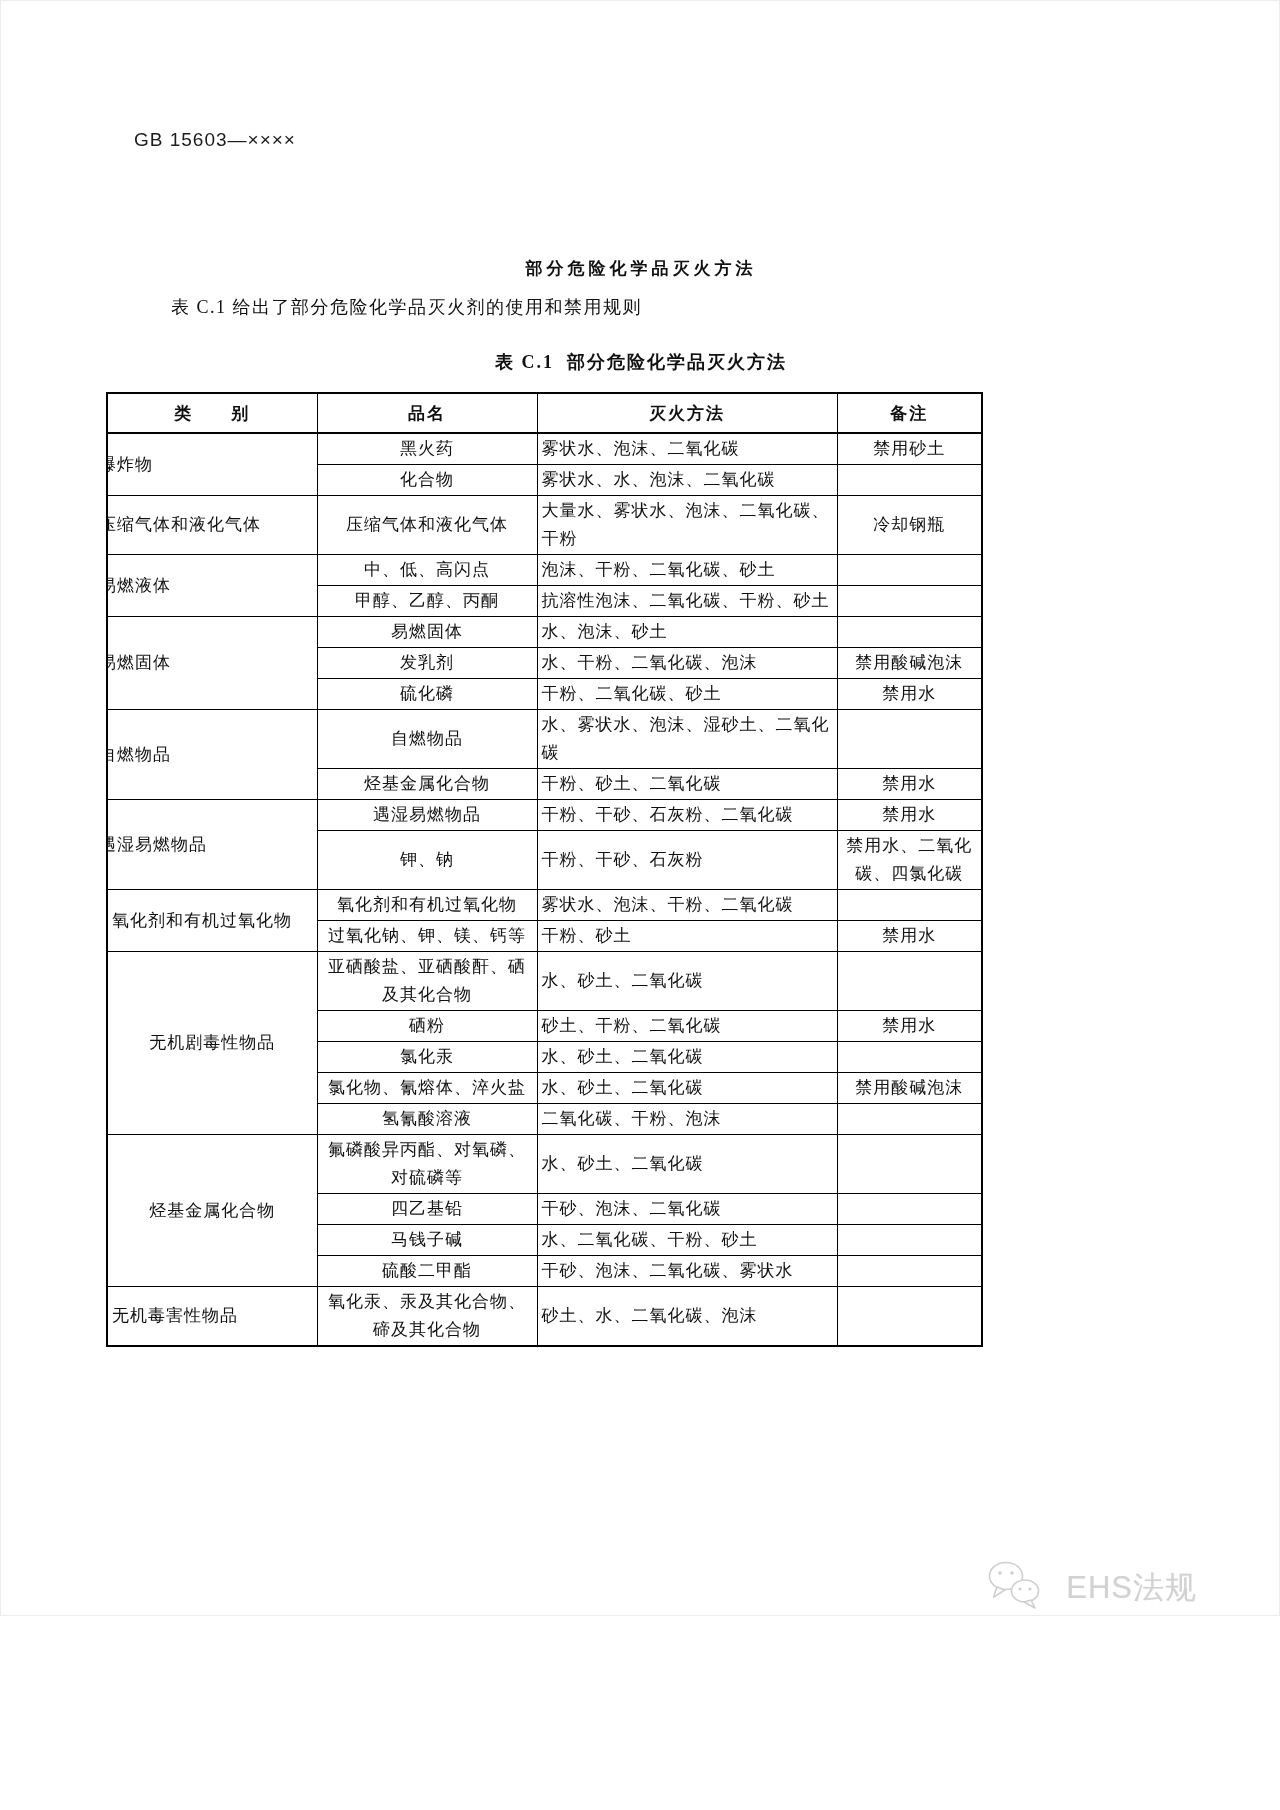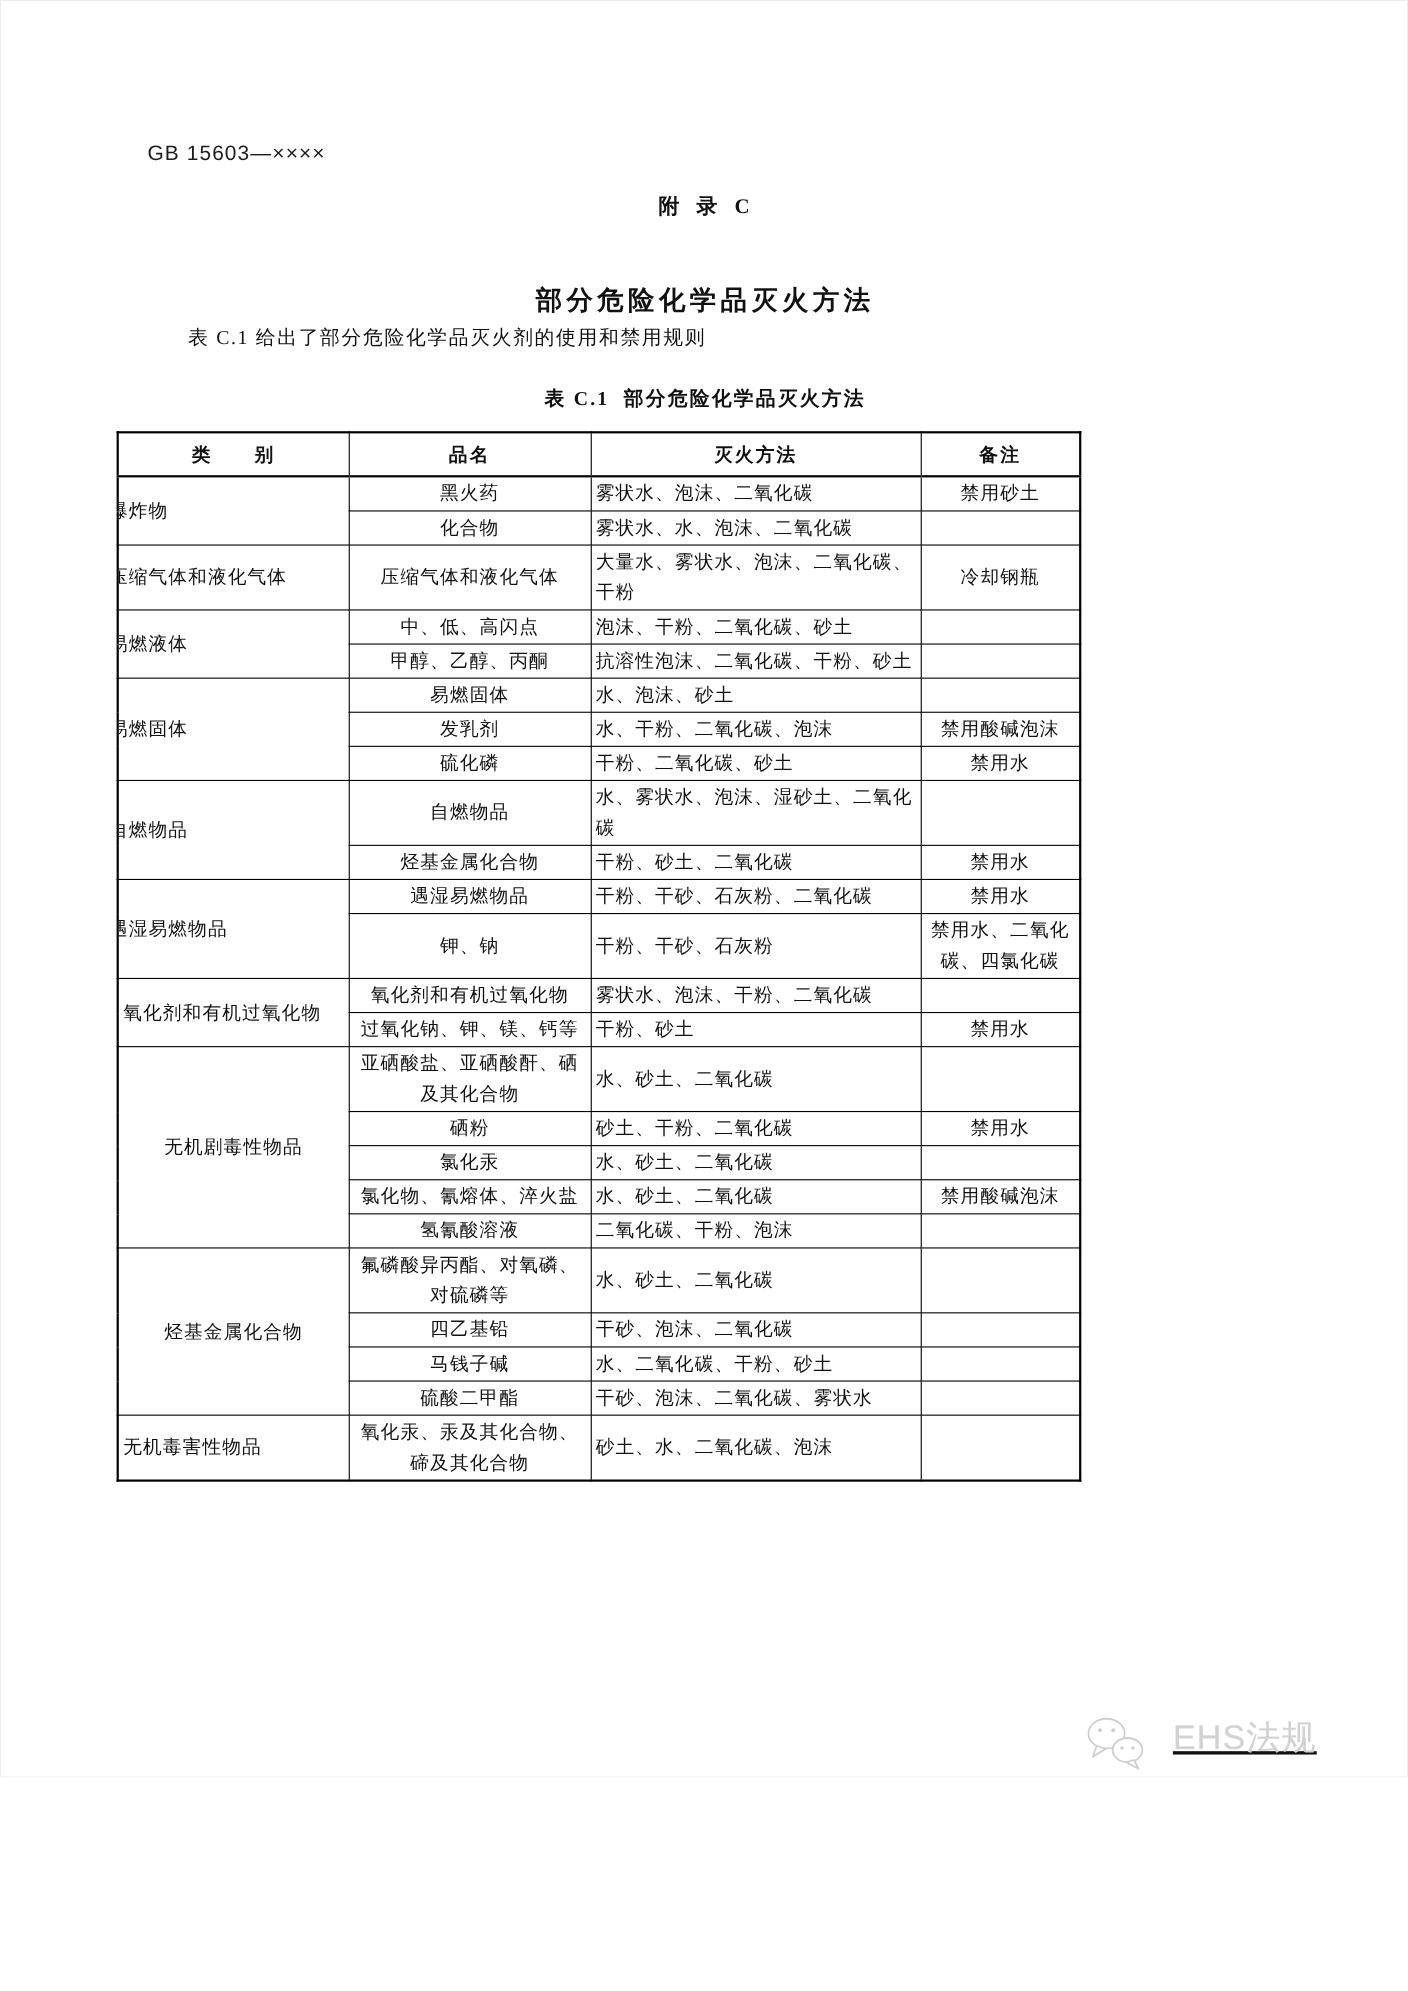--- a/index.html
+++ b/index.html
@@ -14,21 +14,21 @@
     box-sizing:border-box;
   }
   .doc-code{
     position:absolute;left:133px;top:128px;
     font-family:"Liberation Sans","DejaVu Sans",sans-serif;
     font-size:19px;letter-spacing:1px;color:#1c1c1c;
   }
   .t-center{position:absolute;left:0;width:1280px;text-align:center;font-weight:bold;white-space:pre;}
   .t-appendix{top:174px;font-size:19px;letter-spacing:2px;}
   .t-type{top:217px;font-size:17px;letter-spacing:1px;}
-  .t-subject{top:256px;font-size:24px;letter-spacing:4px;}
+  .t-subject{top:256px;font-size:17px;letter-spacing:4px;}
   .intro{
     position:absolute;left:170px;top:294px;
     font-size:18px;letter-spacing:1.5px;font-weight:normal;
   }
   .caption{top:349px;font-size:18px;letter-spacing:2px;}
 
   table.fire{
     position:absolute;left:105px;top:391px;
     width:875px;
     border-collapse:collapse;table-layout:fixed;
@@ -52,38 +52,36 @@
   td.cat{text-align:left;padding-left:8px;padding-right:24px;overflow:hidden;}
   td.cat.center{text-align:center;padding:1px 4px;}
   td.cat.clip span{display:inline-block;margin-left:-13px;}
 
   .page-number{
     position:absolute;left:210px;top:1690px;
     font-size:17px;letter-spacing:1px;margin-left:12px;
   }
   .watermark{
     position:absolute;right:82px;bottom:6px;
-    display:flex;align-items:flex-start;gap:24px;
+    display:flex;align-items:flex-end;gap:24px;
     user-select:none;
-    text-decoration:underline;
   }
   .watermark .wm-text{
     font-family:"Liberation Sans","DejaVu Sans",sans-serif;
     font-size:31px;color:#d2d2d2;letter-spacing:1px;
     text-shadow:0 0 1px #e6e6e6;
   }
 </style>
 </head>
 <body>
 
 <div class="page">
 
   <div class="doc-code">GB 15603—××××</div>
 
-  <div class="t-center t-appendix">附  录  C</div>
   <div class="t-center t-subject">部分危险化学品灭火方法</div>
 
   <div class="intro">表 C.1 给出了部分危险化学品灭火剂的使用和禁用规则</div>
 
   <div class="t-center caption">表 C.1  部分危险化学品灭火方法</div>
 
   <table class="fire">
     <colgroup>
       <col class="c1">
         <col class="c2">

